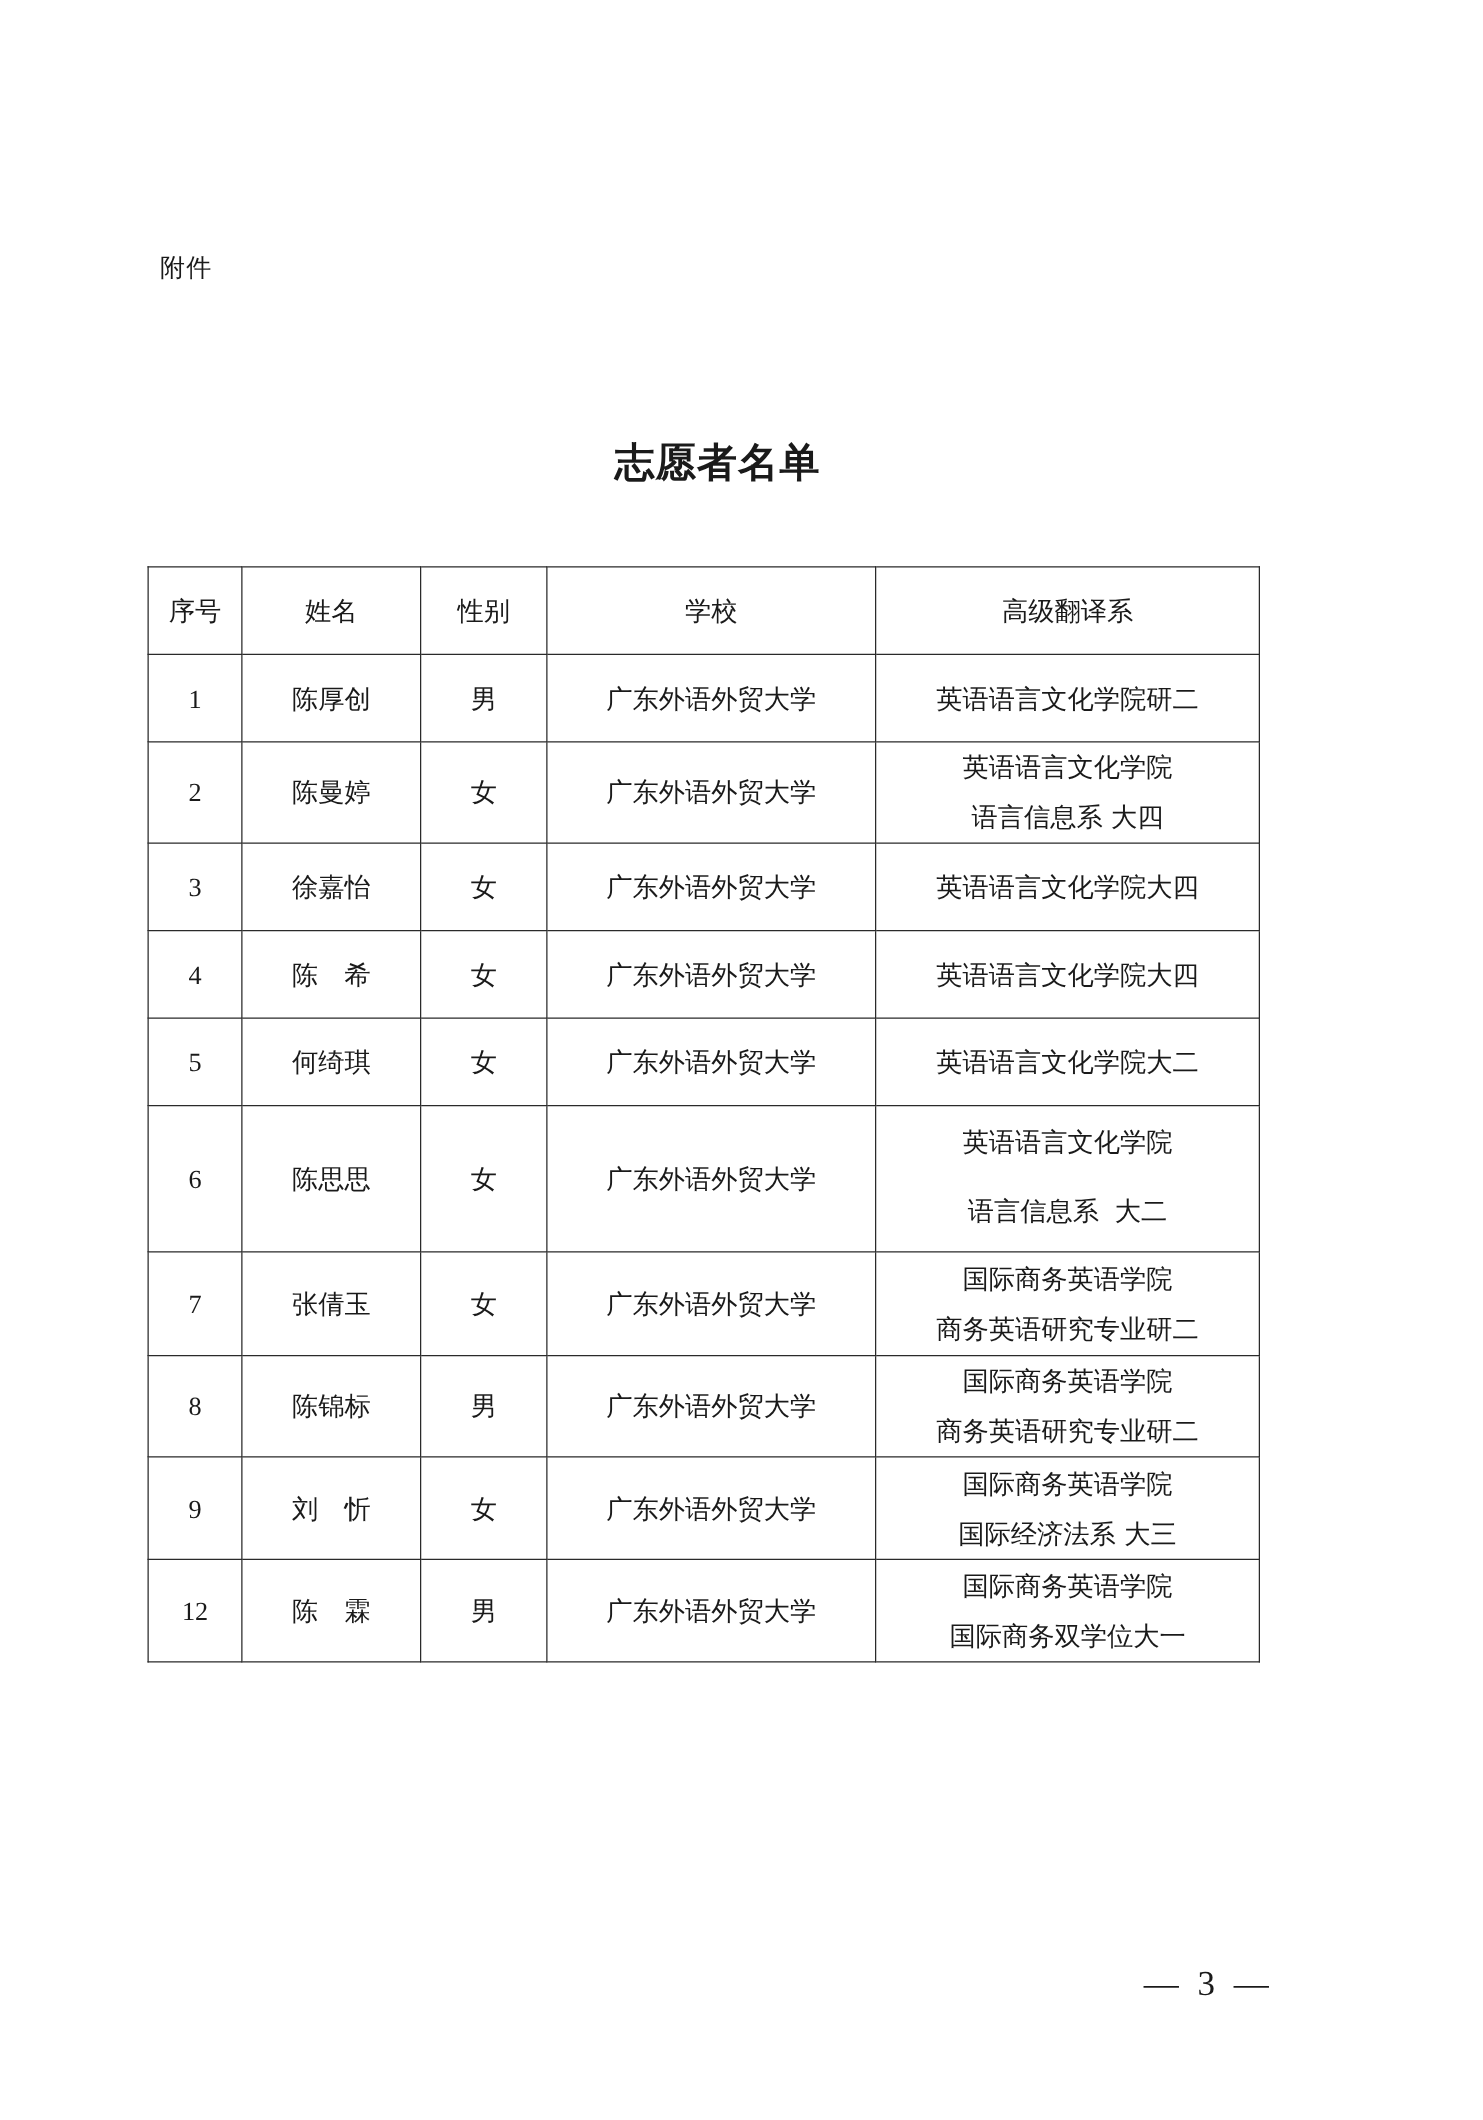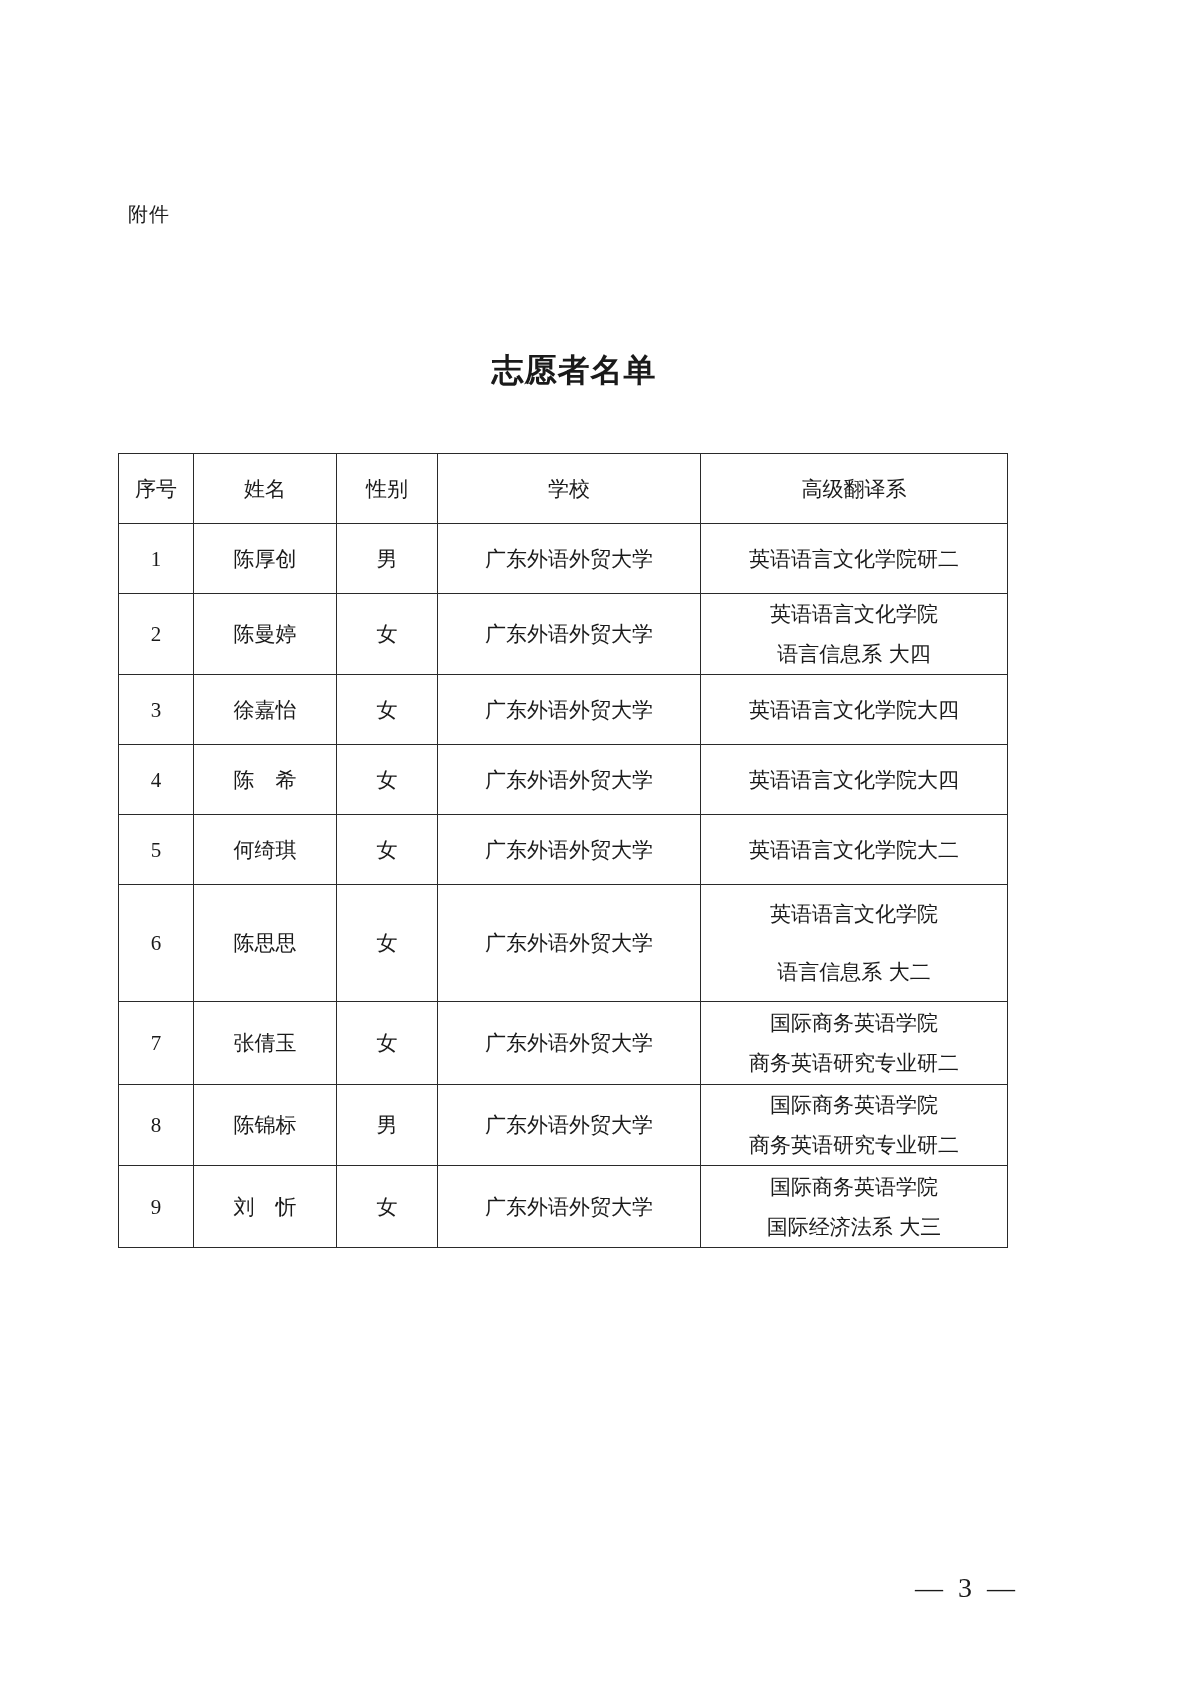--- a/index.html
+++ b/index.html
@@ -20,21 +20,21 @@
     table.volunteers {
       position: absolute; left: 118px; top: 453px; border-collapse: collapse;
       table-layout: fixed; width: 889px;
     }
     table.volunteers td, table.volunteers th {
       border: 1.5px solid #2a2a2a; text-align: center; vertical-align: middle;
       padding: 0; font-weight: normal; font-size: 21px; line-height: 40px;
     }
     td.num { font-family: "Liberation Serif", "DejaVu Serif", serif; font-size: 21px; }
     .dept-line { display: block; }
-    .dept-gap .dept-line + .dept-line { margin-top: 18px; }
+    .dept-gap .dept-line + .dept-line { margin-top: 18px; font-family: Liberation Mono, monospace; }
     .page-number {
       position: absolute; left: 915px; top: 1572px; font-family: "Liberation Serif", "DejaVu Serif", serif;
       font-size: 28px; letter-spacing: 4px;
     }
   </style>
 </head>
 <body>
 
 <div class="attachment-label">附件</div>
 <div class="doc-title"><span>志愿者名单</span></div>
@@ -136,16 +136,26 @@
       <tr style="height: 82px;">
         <td class="num">9</td>
         <td>刘　忻</td>
         <td>女</td>
         <td>广东外语外贸大学</td>
         <td>
           <span class="dept-line">国际商务英语学院</span>
           <span class="dept-line">国际经济法系 大三</span>
         </td>
       </tr>
+      <tr style="height: 82px;">
+        <td class="num">12</td>
+        <td>陈　霖</td>
+        <td>男</td>
+        <td>广东外语外贸大学</td>
+        <td>
+          <span class="dept-line">国际商务英语学院</span>
+          <span class="dept-line">国际商务双学位大一</span>
+        </td>
+      </tr>
     </tbody>
 </table>
 
 <div class="page-number">— 3 —</div>
 
 </body></html>

